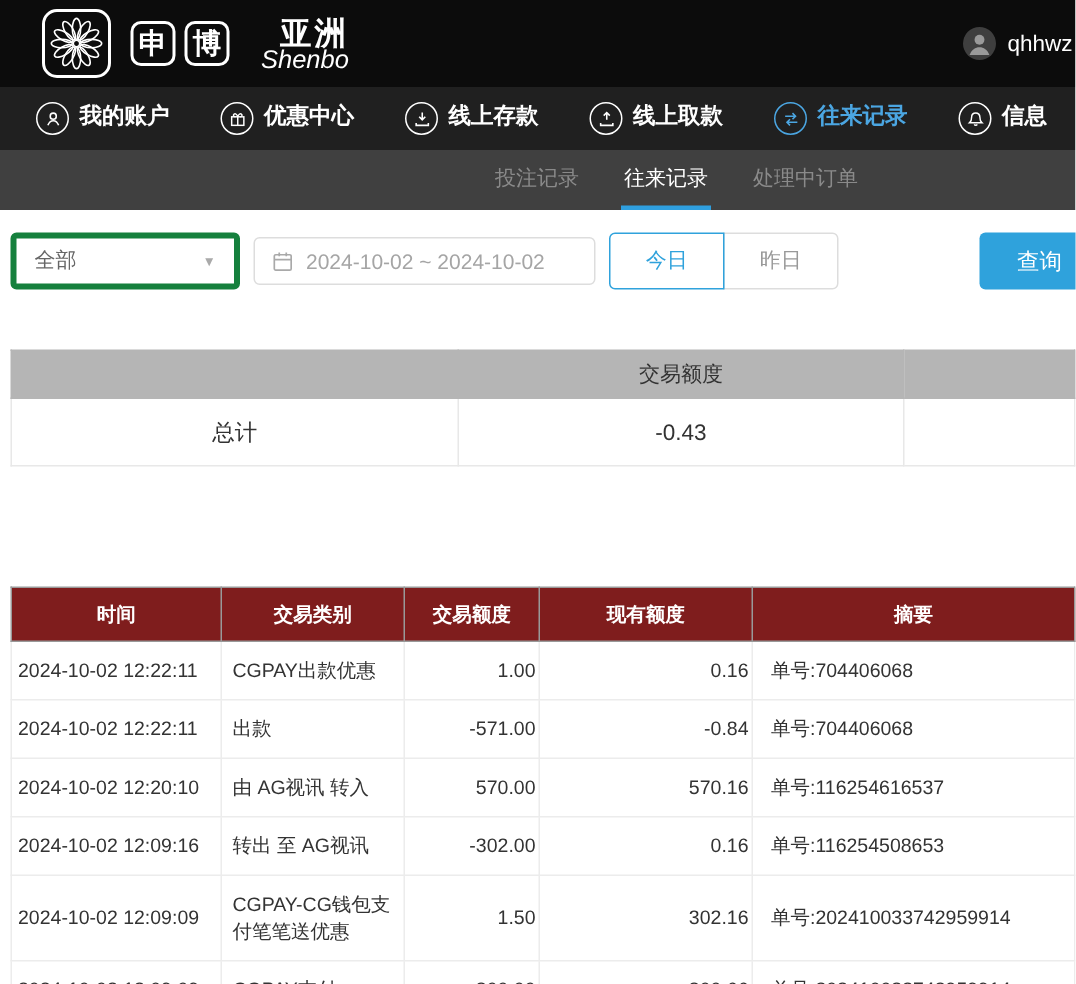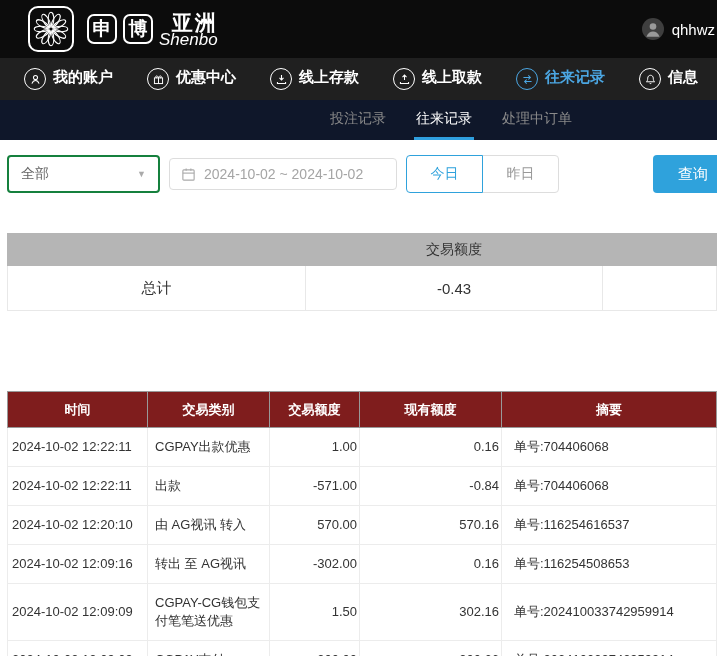--- a/index.html
+++ b/index.html
@@ -20,48 +20,48 @@
     width: 46px; height: 46px; border: 2px solid #fff; border-radius: 10px;
     display: flex; align-items: center; justify-content: center; flex: none;
   }
   .logo-box svg { width: 36px; height: 36px; }
   .logo-chars { display: flex; gap: 6px; margin-left: 13px; align-items: center; }
   .char-box {
     width: 30px; height: 30px; border: 2px solid #fff; border-radius: 7px;
     display: flex; align-items: center; justify-content: center;
     font-size: 19px; font-weight: bold;
   }
-  .brand-text { margin-left: 6px; display: flex; flex-direction: column; align-items: flex-end; }
+  .brand-text { margin-left: 21px; display: flex; flex-direction: column; align-items: flex-end; }
   .brand-region { font-size: 21px; font-weight: bold; letter-spacing: 2px; line-height: 22px; }
   .brand-sub { font-size: 17px; line-height: 12px; font-style: italic; }
   .user-area { margin-left: auto; display: flex; align-items: center; gap: 8px; font-size: 15px; padding-right: 2px; white-space: nowrap; }
   .user-area svg { width: 22px; height: 22px; flex: none; }
 
   
   .nav-bar {
     height: 42px; background: #202020; color: #fff;
     display: flex; align-items: center; gap: 34px; padding-left: 24px;
   }
   .nav-item { display: flex; align-items: flex-start; gap: 7px; font-size: 15px; font-weight: bold; cursor: pointer; white-space: nowrap; flex: none; }
   .nav-item.active { color: #4ba6e2; }
   .nav-icon {
     width: 22px; height: 22px; border: 1.5px solid currentColor; border-radius: 50%;
     display: flex; align-items: center; justify-content: center; flex: none;
   }
   .nav-icon svg { width: 13px; height: 13px; display: block; }
 
   
-  .tab-bar { height: 40px; background: #0f172a; display: flex; align-items: stretch; gap: 26px; padding-left: 328px; }
+  .tab-bar { height: 40px; background: #404040; display: flex; align-items: stretch; gap: 26px; padding-left: 328px; }
   .tab { display: flex; align-items: center; font-size: 14px; color: #8a8a8a; border-bottom: 3px solid transparent; padding: 0 2px; cursor: pointer; white-space: nowrap; }
   .tab.active { color: #fff; border-bottom-color: #2f9fdf; }
 
   
   .filter-row { display: flex; align-items: center; padding: 15px 0 14px 7px; gap: 9px; }
   .select-box {
-    width: 153px; height: 38px; border: 2px solid #15803d; border-radius: 4px; background: #fff;
+    width: 153px; height: 38px; border: 4px solid #15803d; border-radius: 4px; background: #fff;
     display: flex; align-items: center; justify-content: space-between; padding: 0 12px;
     font-size: 14px; color: #666; cursor: pointer;
   }
   .select-caret { color: #aaa; font-size: 9px; }
   .date-box {
     width: 228px; height: 32px; border: 1px solid #ddd; border-radius: 4px;
     display: flex; align-items: center; gap: 8px; padding: 0 11px;
     font-size: 14px; color: #a5a5a5; cursor: pointer;
   }
   .date-box svg { width: 15px; height: 15px; flex: none; }

